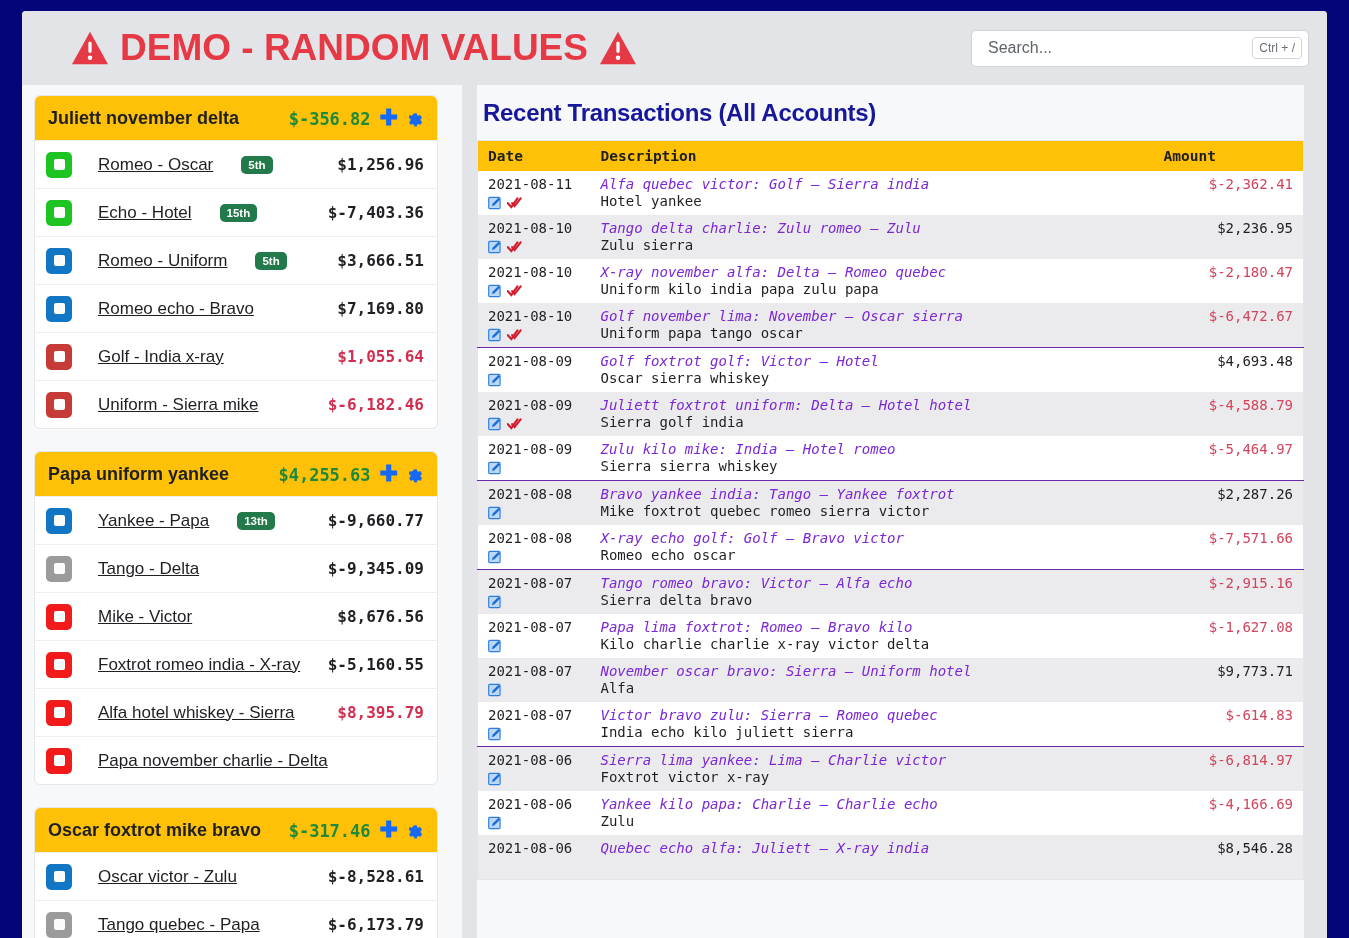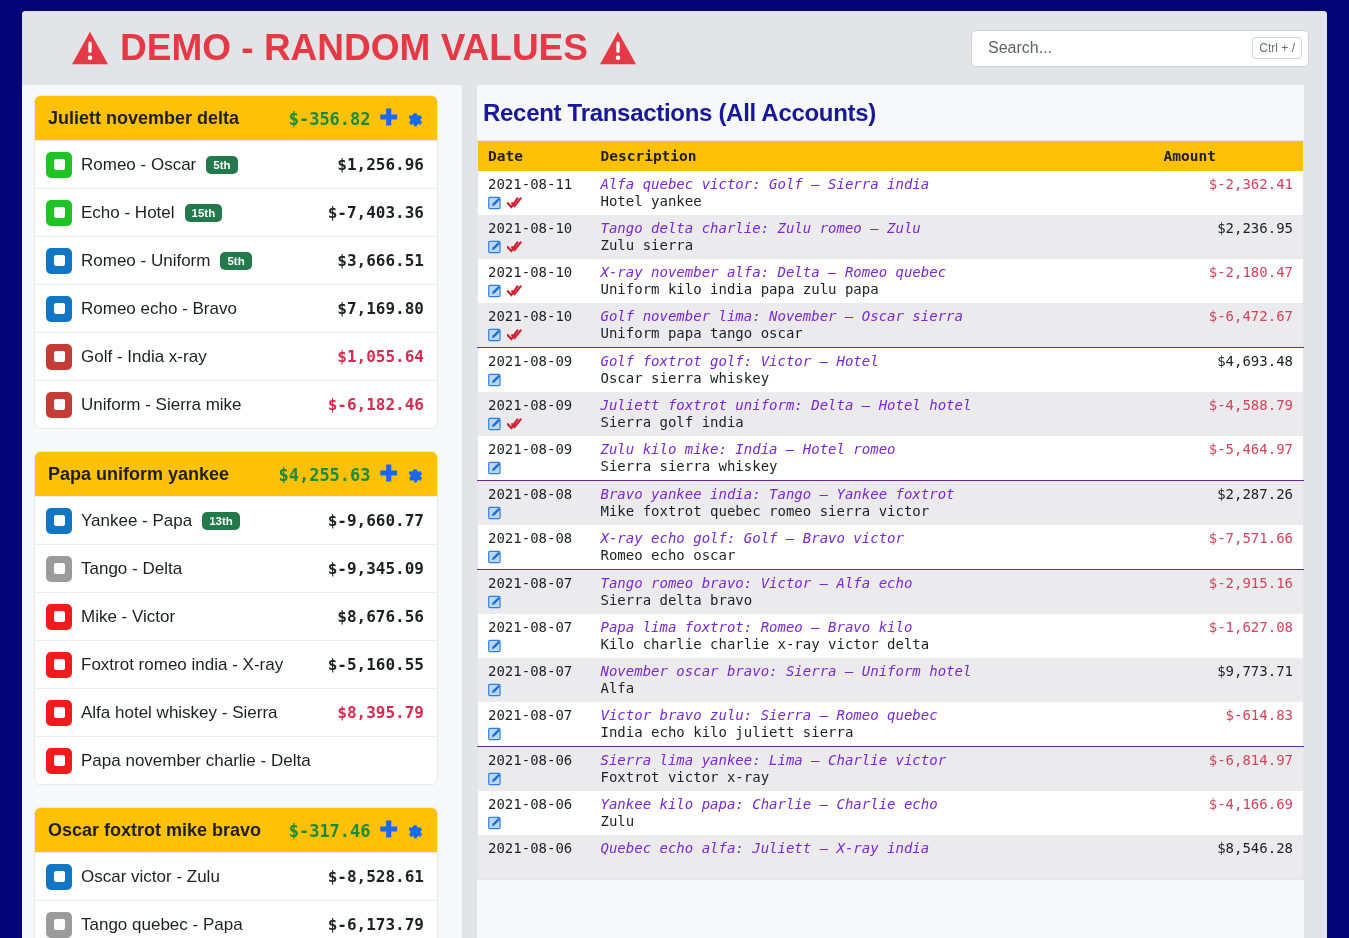--- a/index.html
+++ b/index.html
@@ -147,27 +147,28 @@
     flex: 0 0 26px;
     display: flex; align-items: center; justify-content: center;
   }
   .swatch i {
     display: block;
     width: 11px; height: 11px;
     background: #fbfbfb;
     border-radius: 2px;
   }
   .acct-name {
-    margin-left: 9px;
+    margin-left: 26px;
     font-size: 17px;
     color: #1d1f22;
     white-space: nowrap;
+    text-decoration: underline;
   }
   .day-badge {
-    margin-left: 10px;
+    margin-left: 28px;
     background: #22794a;
     color: #fff;
     font-size: 11.5px;
     font-weight: bold;
     border-radius: 5px;
     padding: 3px 7px;
     white-space: nowrap;
   }
   .acct-amt {
     margin-left: auto;

